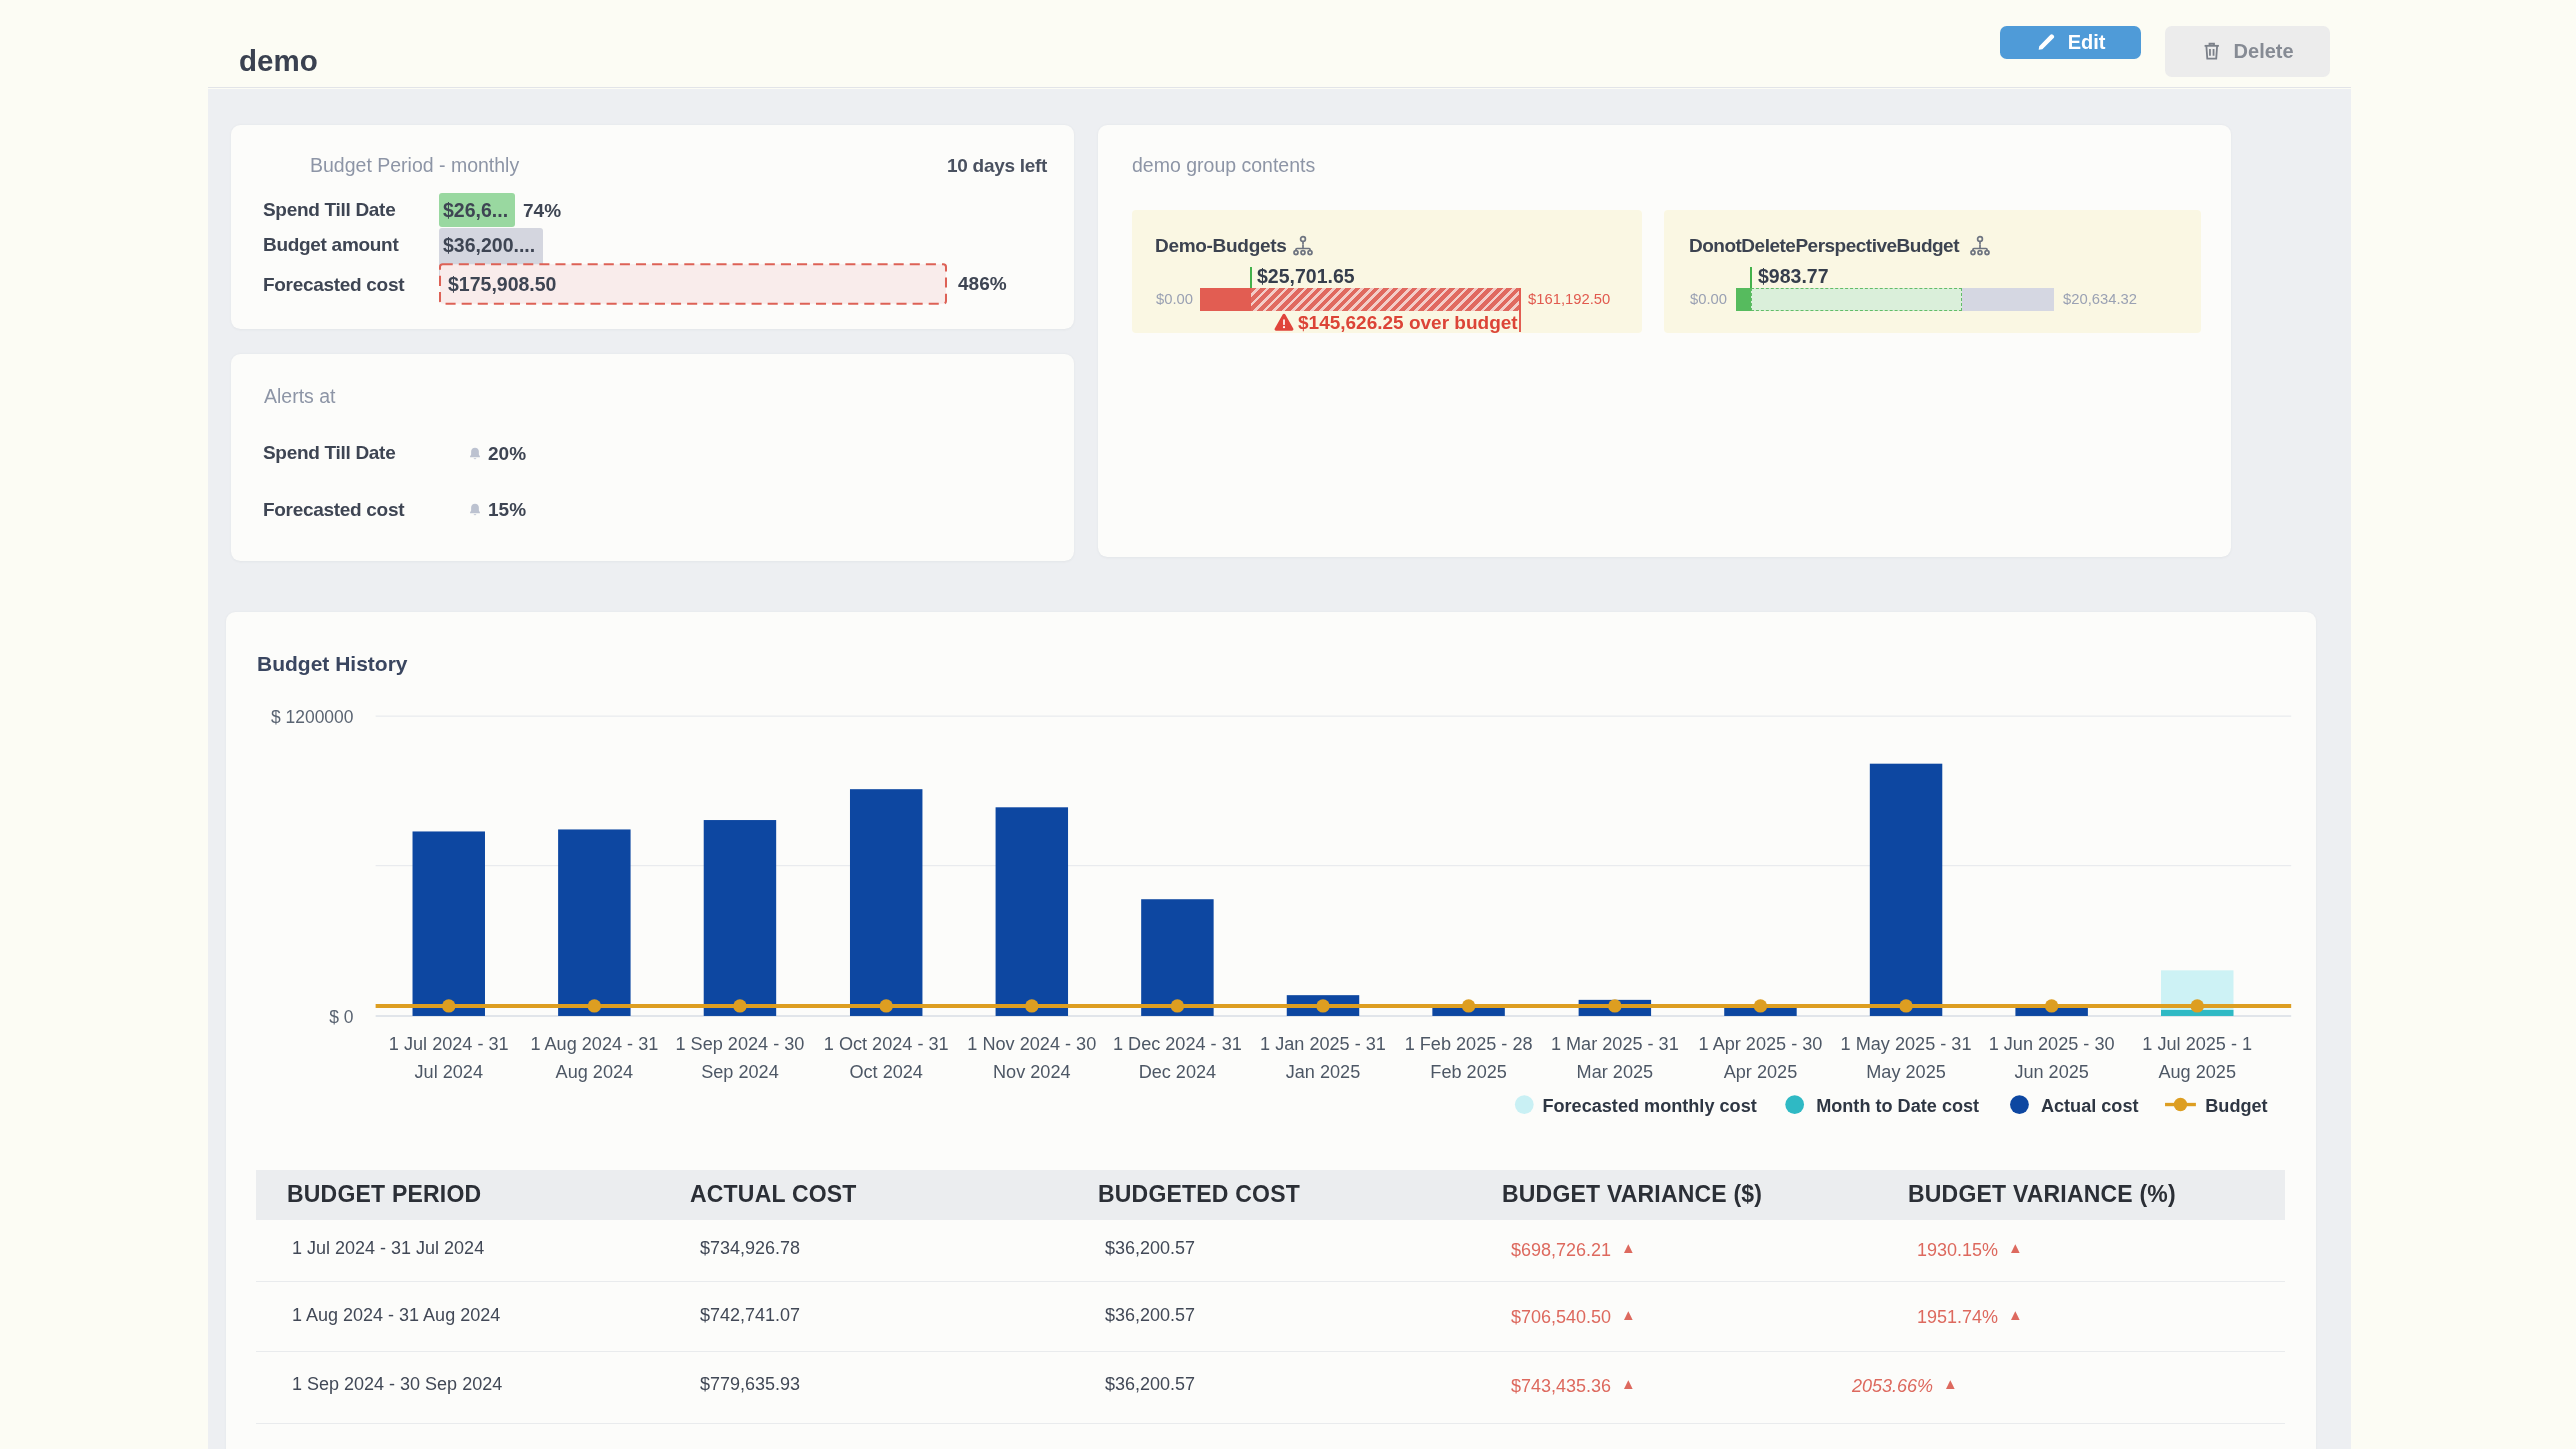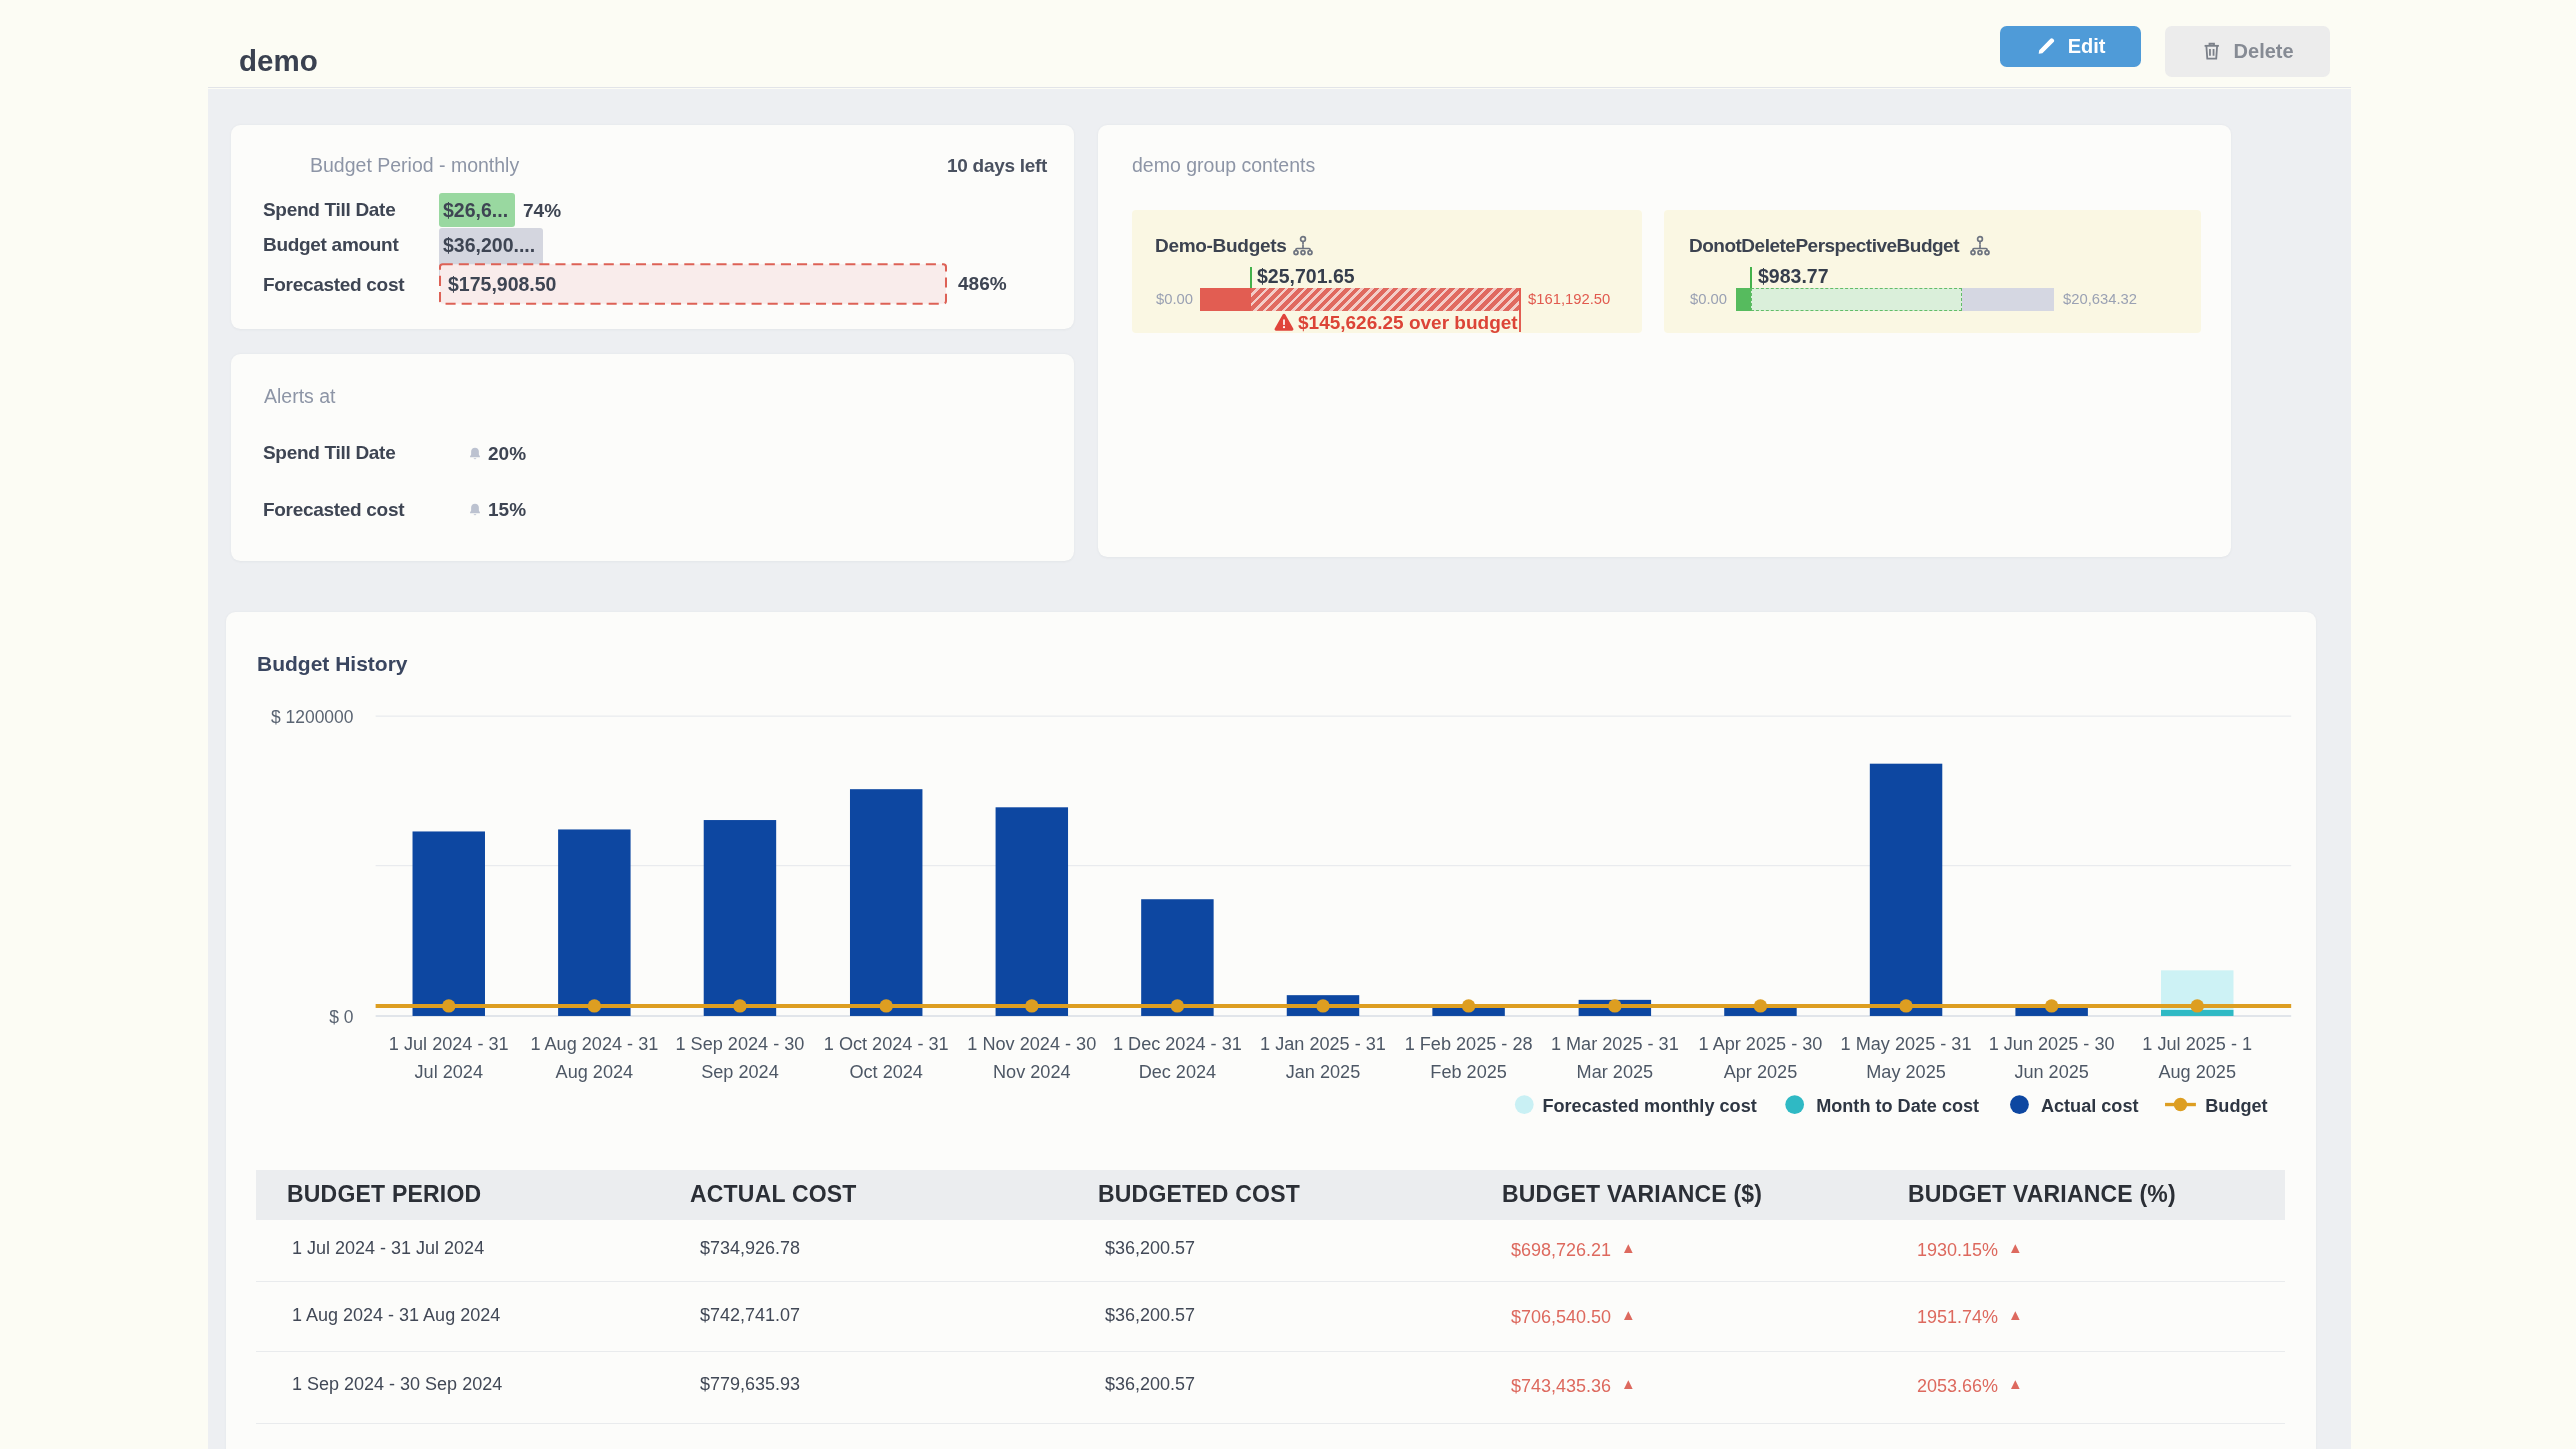--- a/index.html
+++ b/index.html
@@ -24,21 +24,21 @@
 .tri { font-size:14.8px; vertical-align:2.7px; }
 .sep { position:absolute; height:1.3px; background:#e9ebed; }
 </style>
 </head>
 <body>
 <div class="page">
   <div class="contentbg"></div>
   <div class="hborder"></div>
 
   <div class="abs" style="left:239px; top:41px; height:40px; line-height:40px; font-size:29.5px; font-weight:bold; color:#3a4150;">demo</div>
-  <div class="btn" style="left:2000px; top:25.5px; width:141px; height:41px; background:#4f9bd8; color:#ffffff;">
+  <div class="btn" style="left:2000px; top:25.5px; width:141px; height:33px; background:#4f9bd8; color:#ffffff;">
     <svg width="21.5" height="21.5" viewBox="0 0 24 24" fill="#ffffff">
         <path d="M3.6 16.9 L3 21 l4.1-.6 L19.7 7.8 c0.8-0.8 0.8-2 0-2.8 L18.9 4.2 c-0.8-0.8-2-0.8-2.8 0 Z"></path>
       </svg>
     <span>Edit</span>
   </div>
   <div class="btn" style="left:2165px; top:25.5px; width:165px; height:51px; background:#ececec; color:#868b94;">
     <svg width="21.5" height="21.5" viewBox="0 0 24 24" fill="none" stroke="#7b8089" stroke-width="2">
         <path d="M4 6.5h16"></path>
         <path d="M9.5 6.5V4.2h5V6.5"></path>
         <path d="M6 6.5l1 14.3h10l1-14.3"></path>
@@ -230,17 +230,17 @@
     <div class="tcell" style="left:474px; top:690px;">$742,741.07</div>
     <div class="tcell" style="left:879px; top:690px;">$36,200.57</div>
     <div class="tcell tred" style="left:1285px; top:690px;">$706,540.50&nbsp;&nbsp;<span class="tri">▲</span></div>
     <div class="tcell tred" style="left:1691px; top:690px;">1951.74%&nbsp;&nbsp;<span class="tri">▲</span></div>
     <div class="sep" style="left:30px; top:739px; width:2029px;"></div>
 
     <div class="tcell" style="left:66px; top:759px;">1 Sep 2024 - 30 Sep 2024</div>
     <div class="tcell" style="left:474px; top:759px;">$779,635.93</div>
     <div class="tcell" style="left:879px; top:759px;">$36,200.57</div>
     <div class="tcell tred" style="left:1285px; top:759px;">$743,435.36&nbsp;&nbsp;<span class="tri">▲</span></div>
-    <div class="tcell tred" style="left:1691px; top:759px;">2053.66%&nbsp;&nbsp;<span class="tri">▲</span></div>
+    <div class="tcell tred" style="left:1626px; top:759px;font-style:italic;">2053.66%&nbsp;&nbsp;<span class="tri">▲</span></div>
     <div class="sep" style="left:30px; top:811px; width:2029px;"></div>
   </div>
 </div>
 
 
 </body></html>

